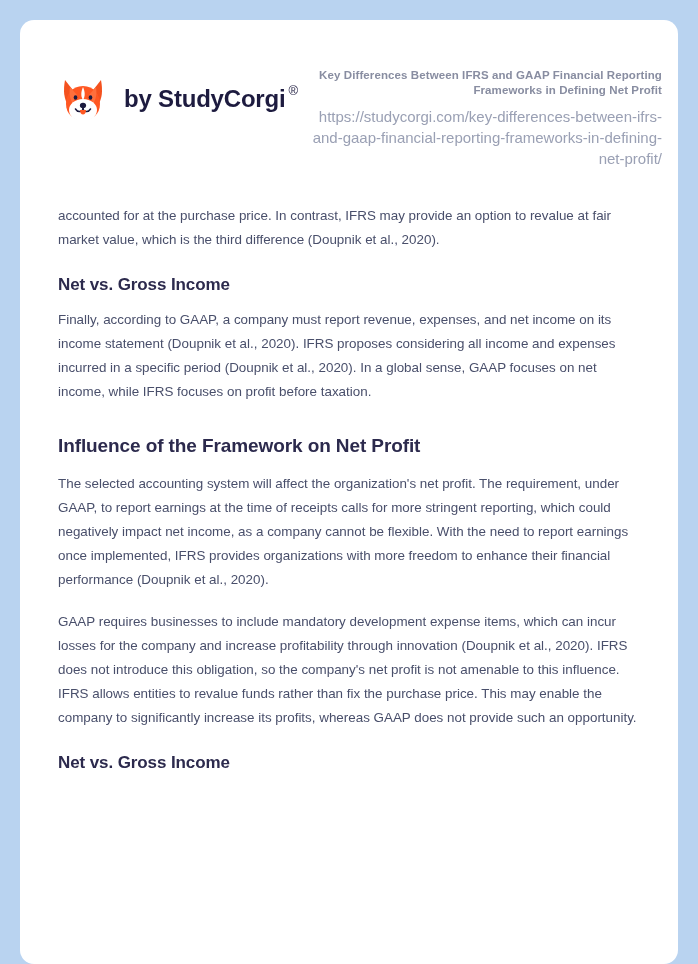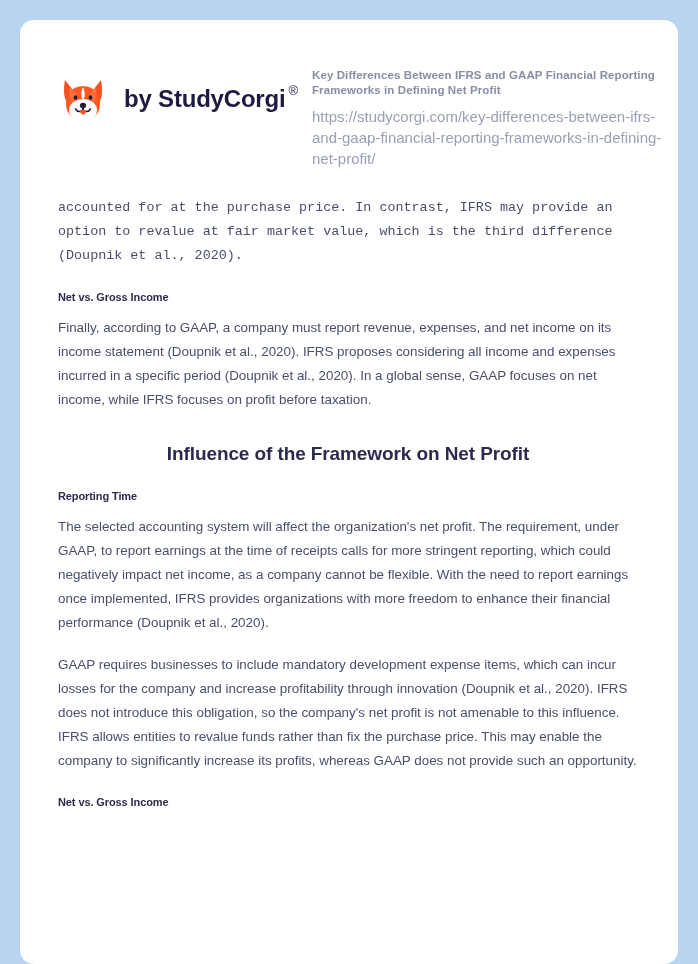--- a/index.html
+++ b/index.html
@@ -64,20 +64,21 @@
   .brand-reg {
     font-size: 13px;
     font-weight: normal;
     margin-left: 3px;
     position: relative;
     top: -2px;
   }
 
   .header-meta {
     flex: 0 1 auto;
+    text-align: right;
     max-width: 350px;
     padding-top: 4px;
   }
 
   .header-title {
     color: #888da1;
     font-size: 11.5px;
     font-weight: bold;
     line-height: 1.34;
     letter-spacing: 0.1px;
@@ -99,43 +100,41 @@
     box-sizing: border-box;
   }
 
   .h2 {
     color: #2c2a4d;
     font-size: 19px;
     font-weight: bold;
     line-height: 1.3;
     margin: 30px 0 14px 0;
     letter-spacing: -0.1px;
-    text-align: center;
   }
 
   .h3 {
     color: #2c2a4d;
-    font-size: 11px;
+    font-size: 17px;
     font-weight: bold;
     line-height: 1.3;
     margin: 26px 0 12px 0;
     letter-spacing: -0.1px;
   }
 
   .para {
     color: #494f6b;
     font-size: 13.4px;
     line-height: 24px;
     margin: 0 0 18px 0;
     text-align: left;
   }
 
   .para.first {
-    margin-top: 0;
-    font-family: Liberation Mono, monospace;
+    margin-top: 8px;
   }
   .h3.tight { margin-top: 22px; }
 </style>
 </head>
 <body>
 
 <div class="page-frame">
 
   <div class="doc-header">
 
@@ -181,21 +180,20 @@
   <div class="article">
 
     <p class="para first">accounted for at the purchase price. In contrast, IFRS may provide an option to revalue at fair market value, which is the third difference (Doupnik et al., 2020).</p>
 
     <h3 class="h3 tight">Net vs. Gross Income</h3>
 
     <p class="para">Finally, according to GAAP, a company must report revenue, expenses, and net income on its income statement (Doupnik et al., 2020). IFRS proposes considering all income and expenses incurred in a specific period (Doupnik et al., 2020). In a global sense, GAAP focuses on net income, while IFRS focuses on profit before taxation.</p>
 
     <h2 class="h2">Influence of the Framework on Net Profit</h2>
 
-    <h3 class="h3 tight">Reporting Time</h3>
 
     <p class="para">The selected accounting system will affect the organization's net profit. The requirement, under GAAP, to report earnings at the time of receipts calls for more stringent reporting, which could negatively impact net income, as a company cannot be flexible. With the need to report earnings once implemented, IFRS provides organizations with more freedom to enhance their financial performance (Doupnik et al., 2020).</p>
 
 
     <p class="para">GAAP requires businesses to include mandatory development expense items, which can incur losses for the company and increase profitability through innovation (Doupnik et al., 2020). IFRS does not introduce this obligation, so the company's net profit is not amenable to this influence. IFRS allows entities to revalue funds rather than fix the purchase price. This may enable the company to significantly increase its profits, whereas GAAP does not provide such an opportunity.</p>
 
     <h3 class="h3 tight">Net vs. Gross Income</h3>
 
 
   </div>

